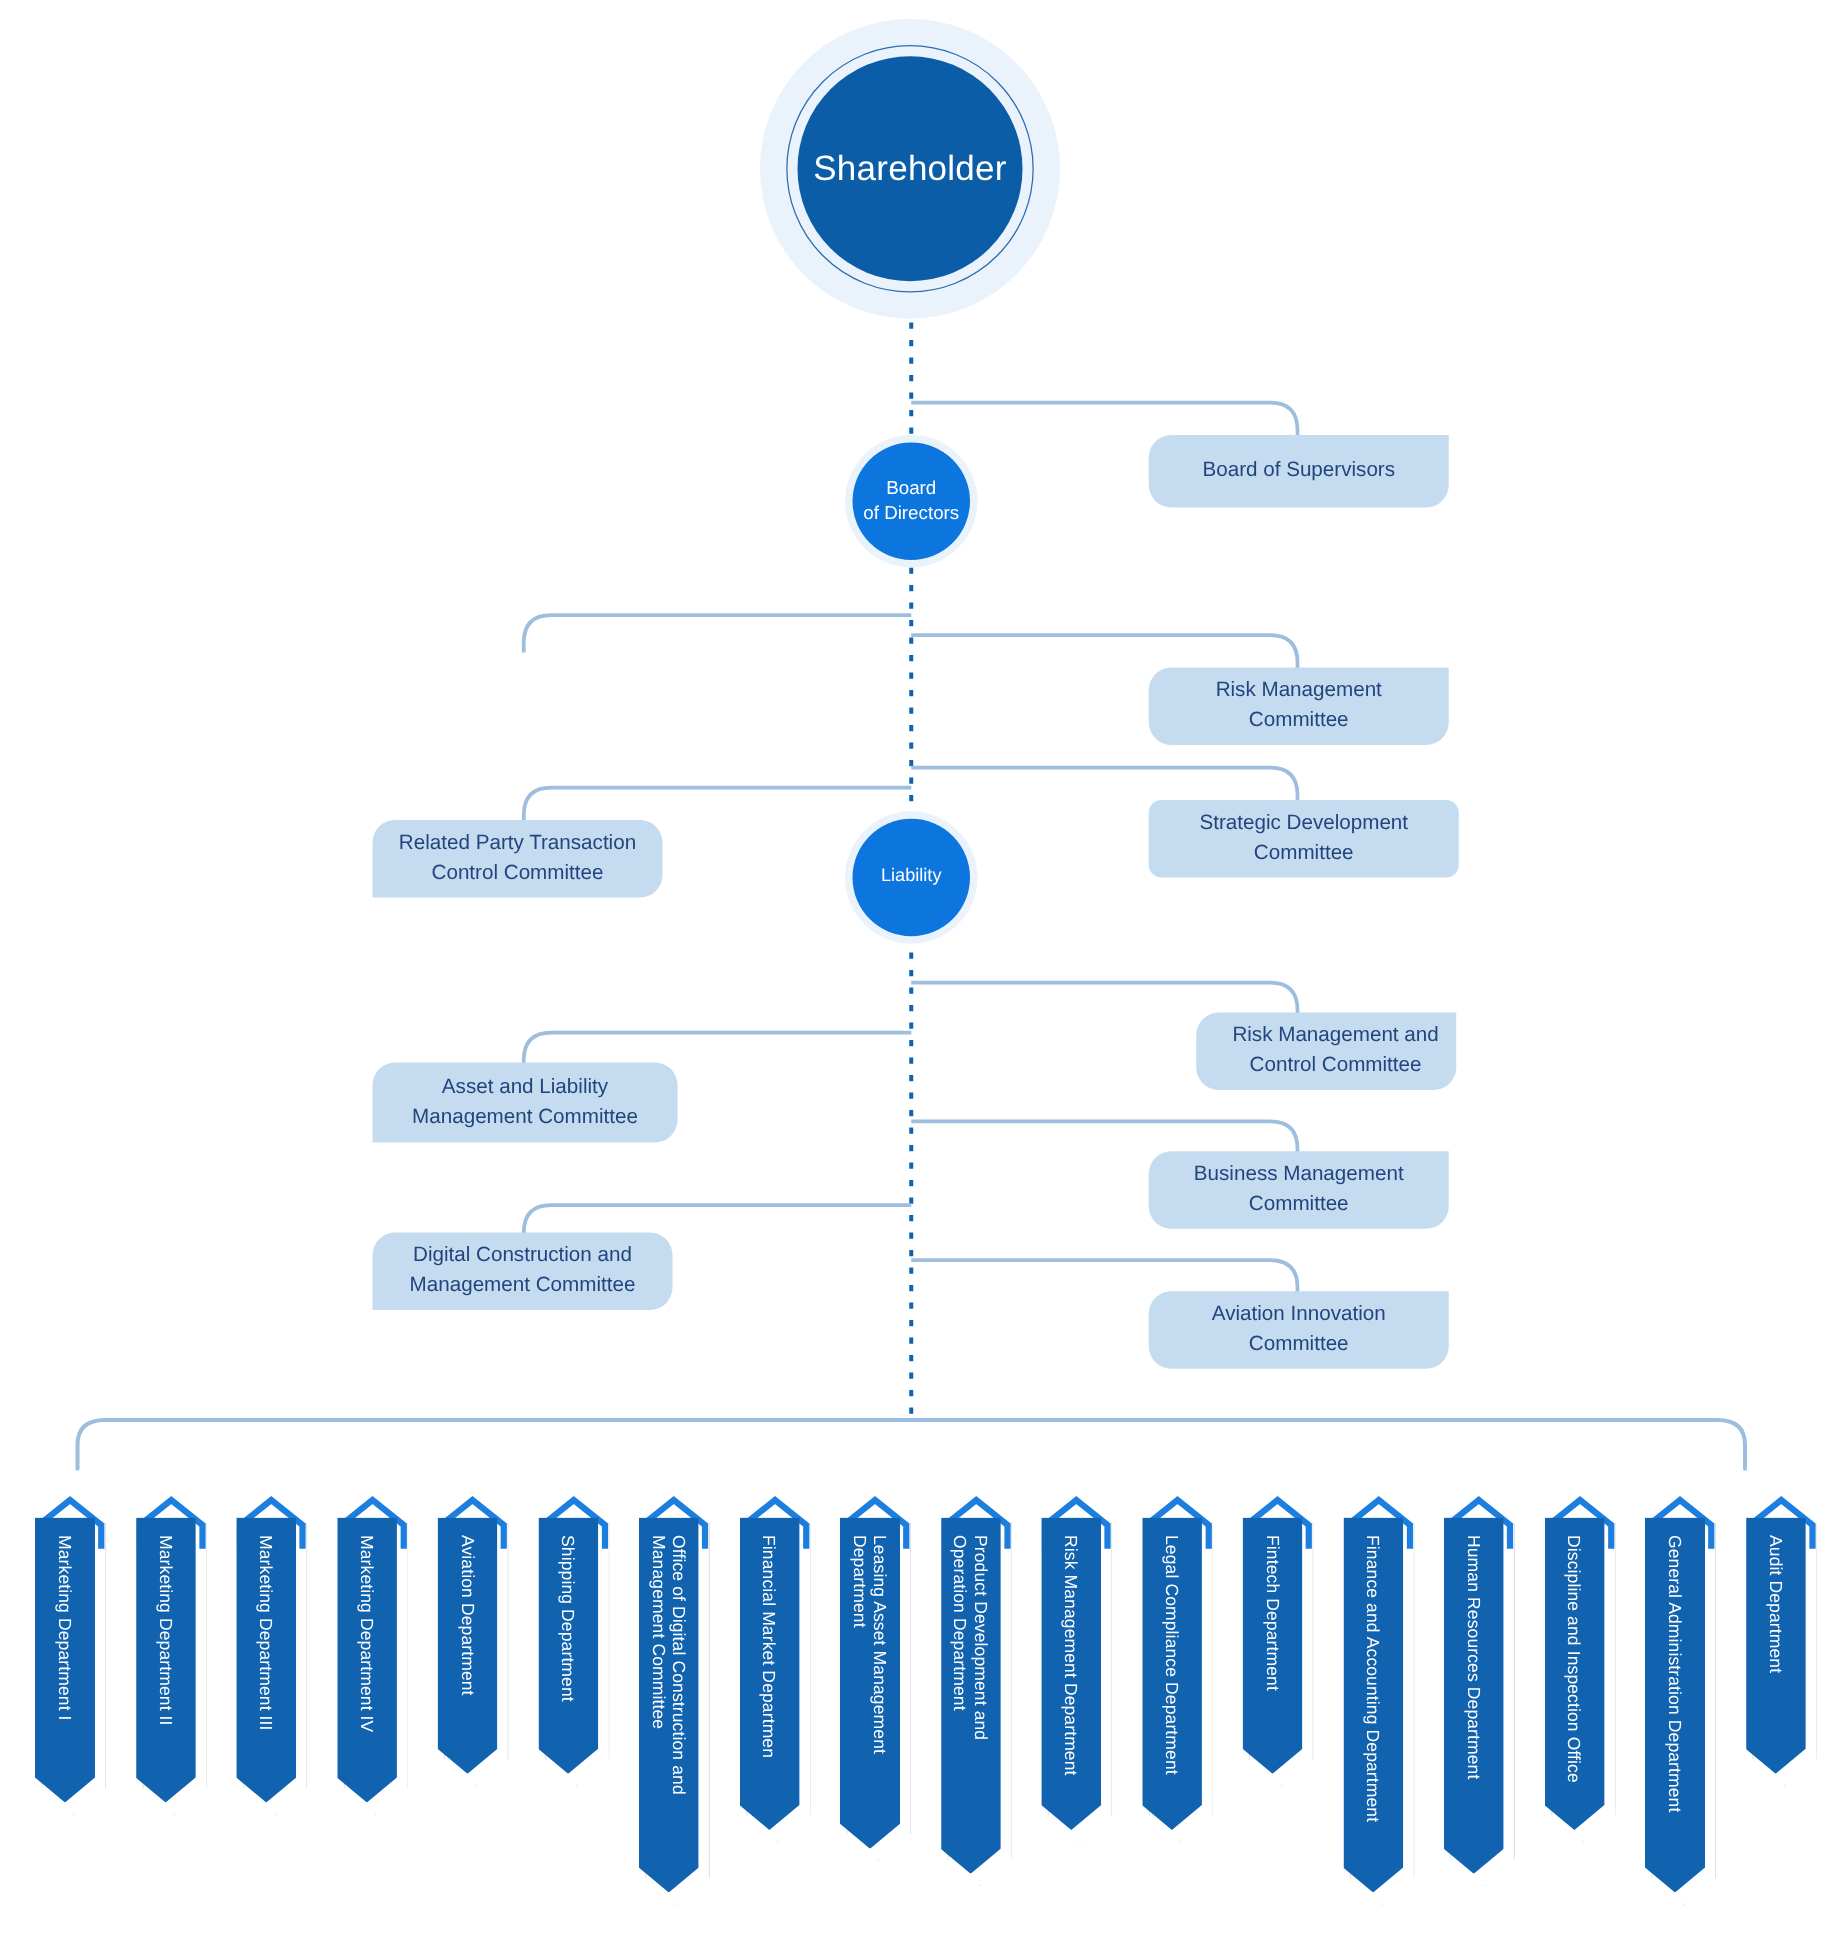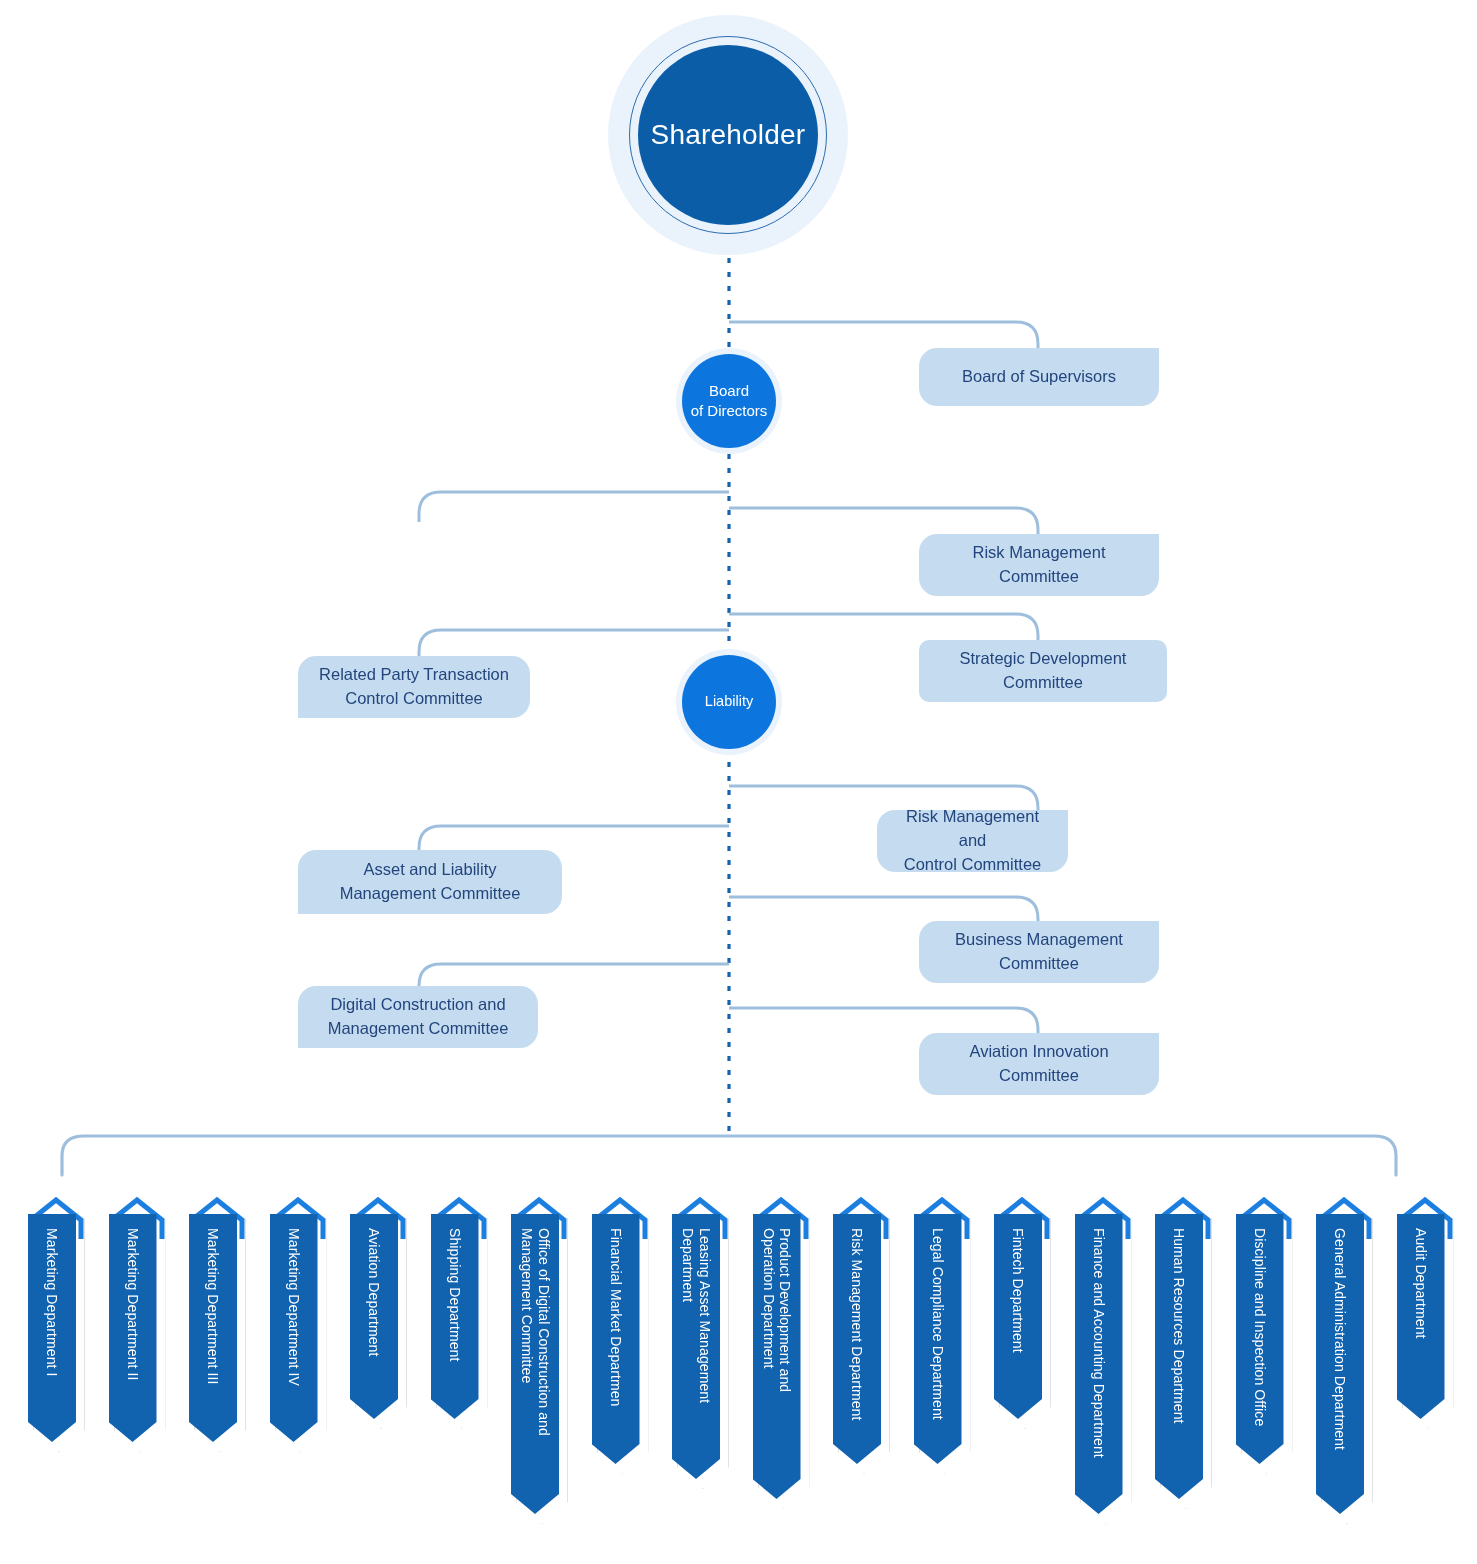--- a/index.html
+++ b/index.html
@@ -224,26 +224,26 @@
   <div class="cbox left" style="left:298px; top:656px; width:232px; height:62px;">
     <span style="white-space: pre-line;">Related Party Transaction
 Control Committee</span>
   </div>
 
   <div class="cbox right" style="left:919px; top:640px; width:248px; height:62px;border-radius:10px;">
     <span style="white-space: pre-line;">Strategic Development
 Committee</span>
   </div>
 
-  <div class="cbox right" style="left:877px; top:810px; width:191px; height:62px;">
+  <div class="cbox right" style="left:957px; top:810px; width:208px; height:62px;justify-content:flex-end;">
     <span style="white-space: pre-line;">Risk Management and
 Control Committee</span>
   </div>
 
-  <div class="cbox left" style="left:298px; top:850px; width:264px; height:64px;">
+  <div class="cbox left" style="left:298px; top:850px; width:244px; height:64px;">
     <span style="white-space: pre-line;">Asset and Liability
 Management Committee</span>
   </div>
 
   <div class="cbox right" style="left:919px; top:921px; width:240px; height:62px;">
     <span style="white-space: pre-line;">Business Management
 Committee</span>
   </div>
 
   <div class="cbox left" style="left:298px; top:986px; width:240px; height:62px;">

